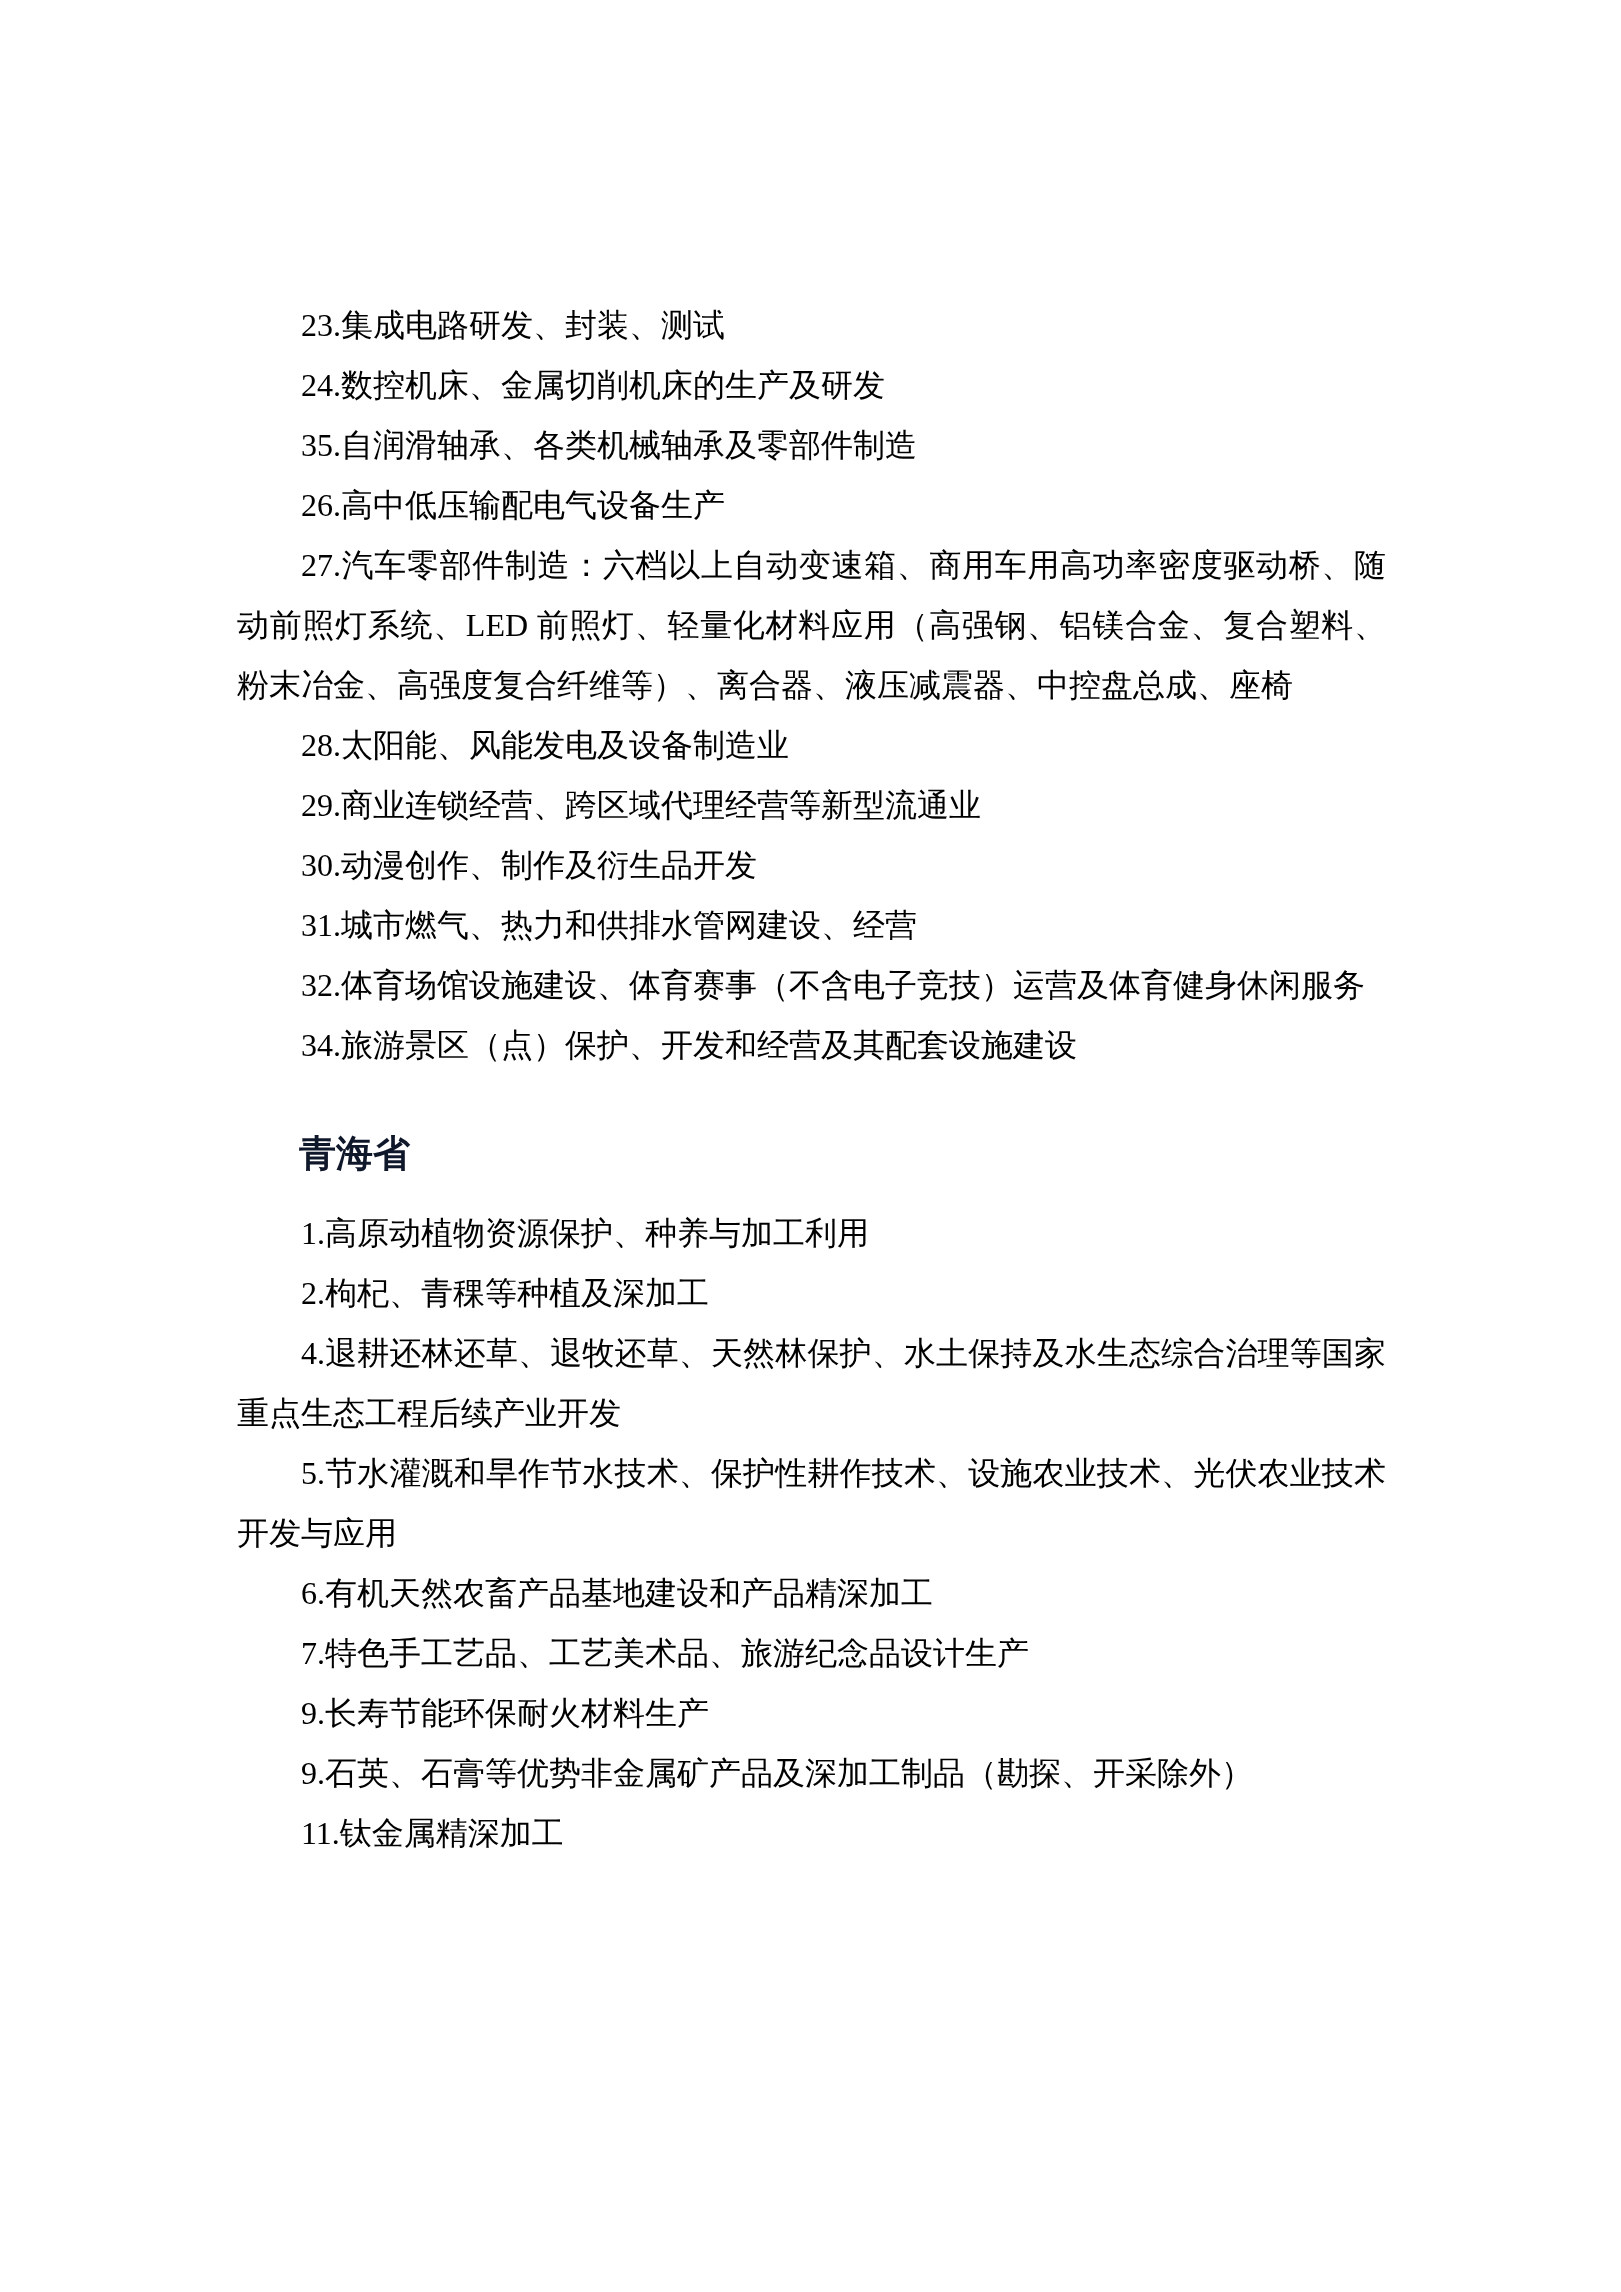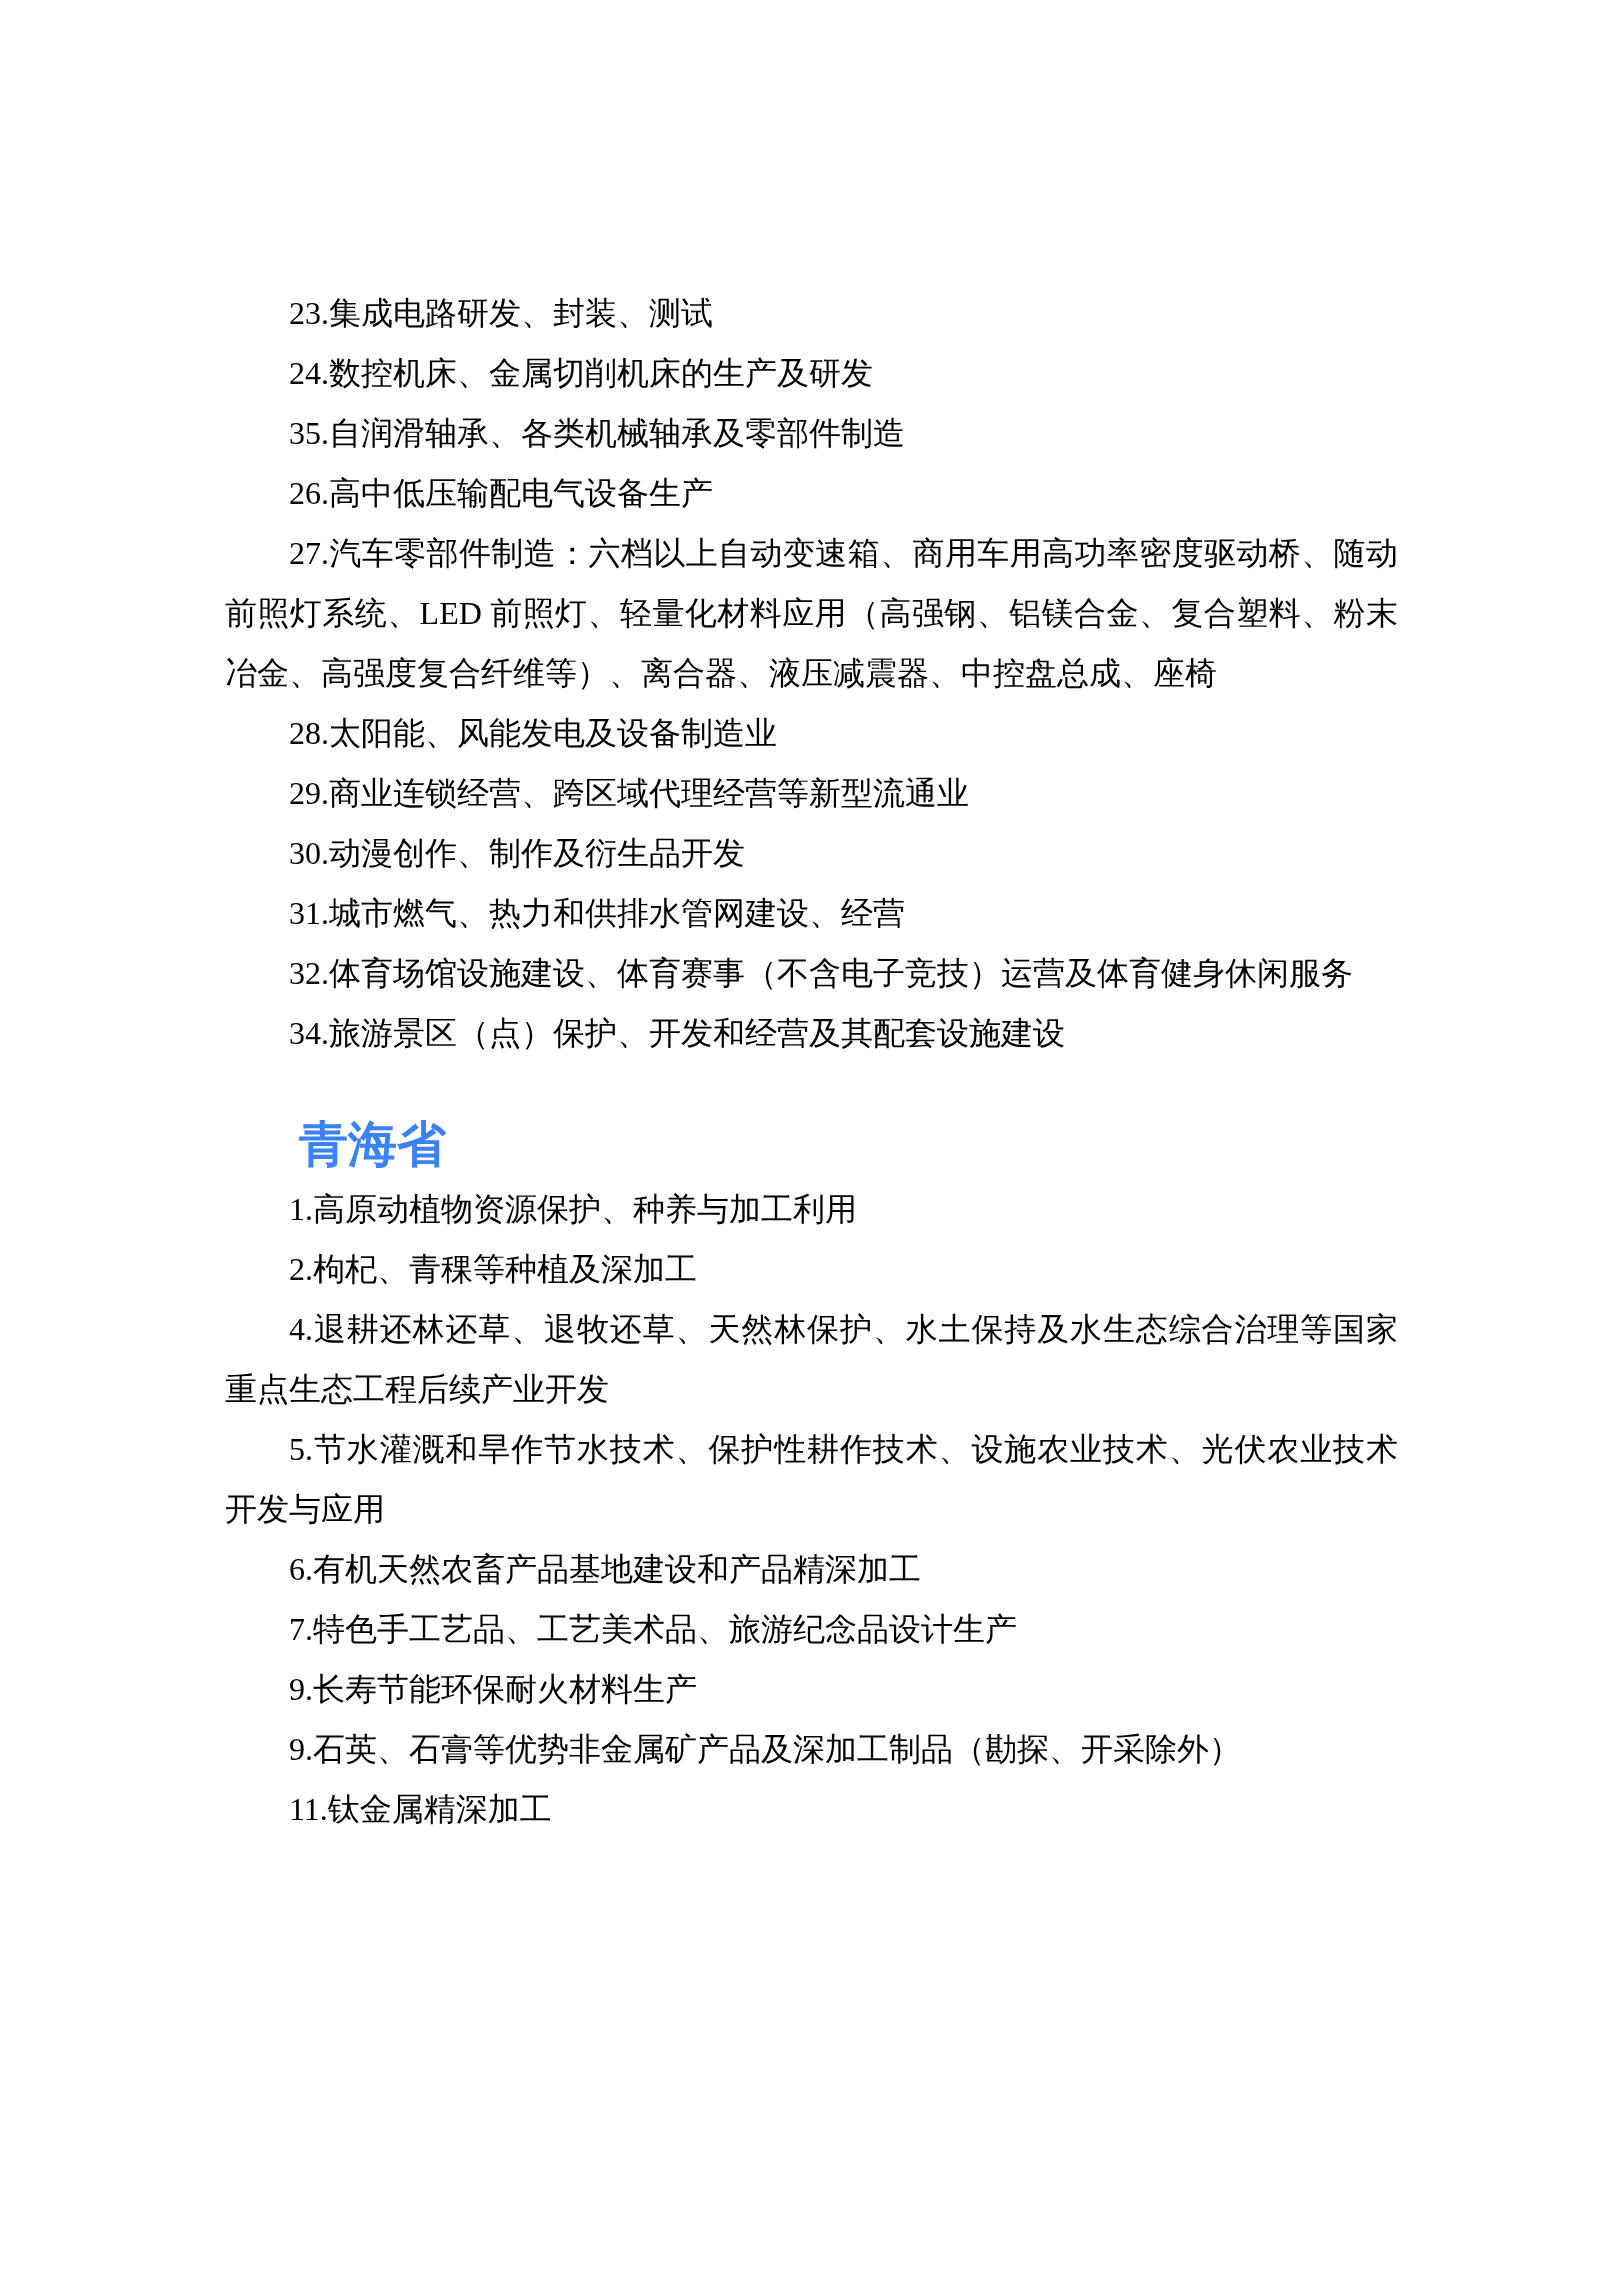--- a/index.html
+++ b/index.html
@@ -16,42 +16,42 @@
     overflow: hidden;
     color: #000000;
   }
   .content {
     position: absolute;
     left: 221px;
     top: 279px;
     width: 1181px;
   }
   .industry-list {
-    margin: 4px;
+    margin: 16px;
     padding: 0;
   }
   .item {
     margin: 0;
     padding: 0;
     font-family: "Liberation Serif", "DejaVu Serif", serif;
     font-size: 32px;
     line-height: 60px;
     text-indent: 2em;
     text-align: justify;
     word-break: break-all;
     color: #000000;
   }
   .province-heading {
     margin: 51px 0 0 78px;
     padding: 0;
-    font-family: Liberation Serif, serif;
+    font-family: Liberation Mono, monospace;
     font-weight: bold;
-    font-size: 49px;
+    font-size: 37px;
     line-height: 61px;
-    color: #3b82f6;
+    color: #0f172a;
   }
 </style>
 </head>
 <body>
 
 <div class="page">
   <main class="content">
 
     <section class="section">
       <div class="industry-list">

